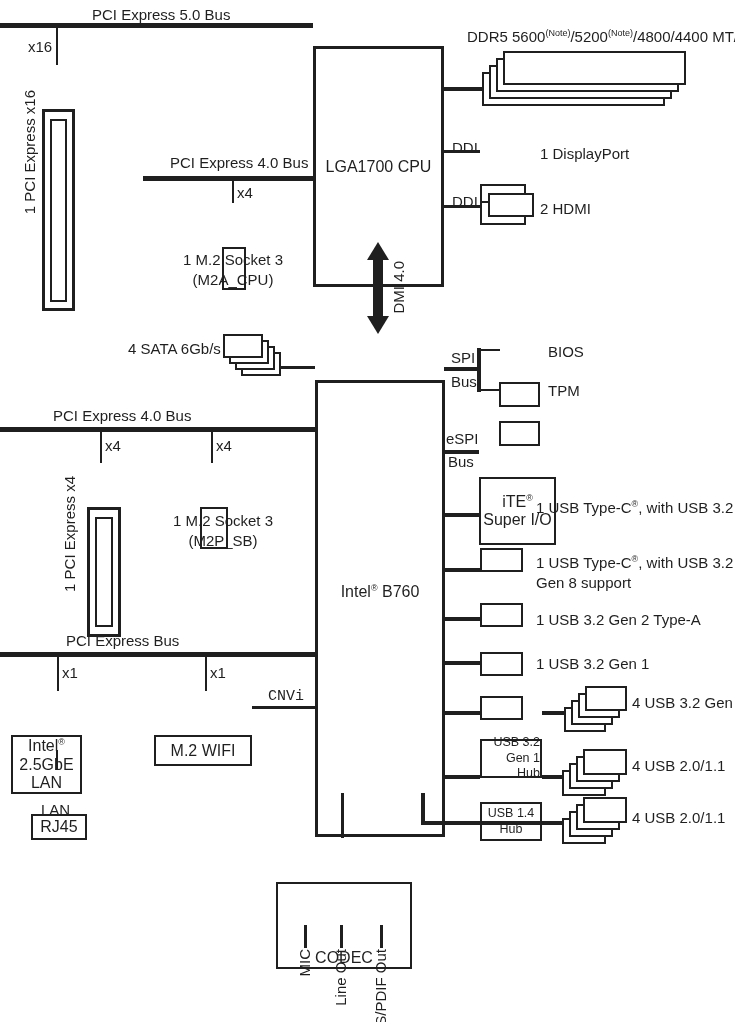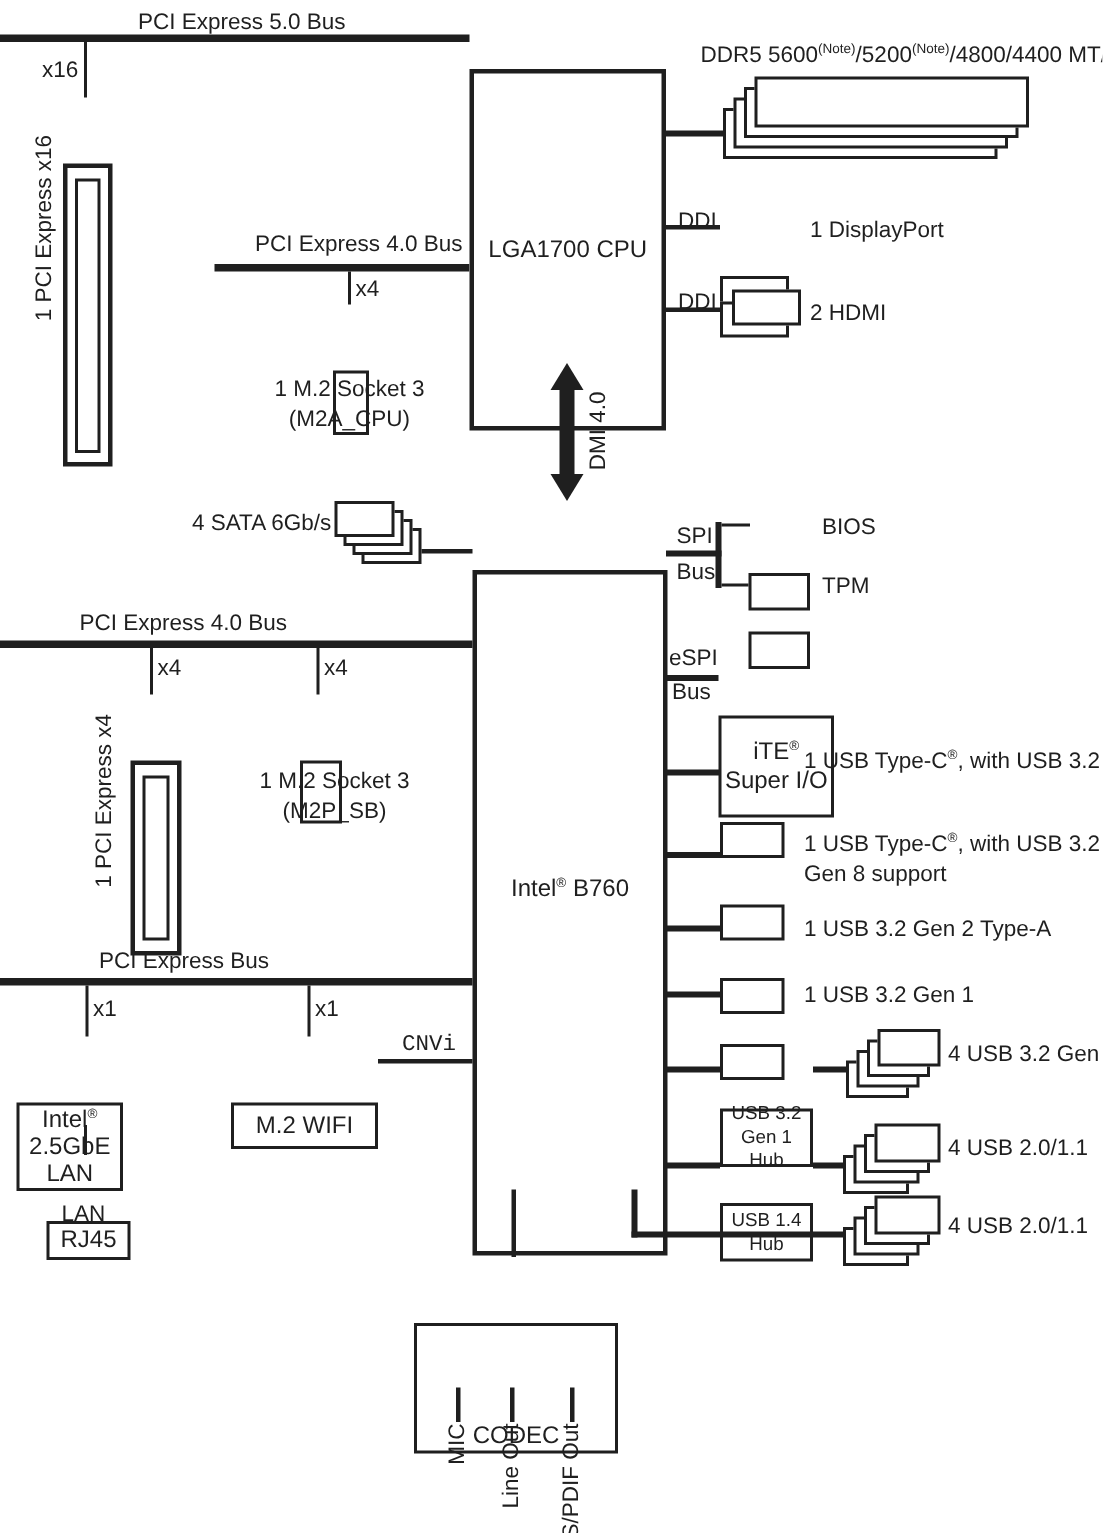--- a/index.html
+++ b/index.html
@@ -127,21 +127,21 @@
 
   <div class="hl" style="left:444px;top:617px;width:36px;height:4px;"></div>
   <div class="box" style="left:480px;top:608px;width:43px;height:24px;"></div>
   <div class="lbl" style="left:536px;top:610px;">1 USB 3.2 Gen 2 Type-A</div>
 
   <div class="hl" style="left:444px;top:661px;width:36px;height:4px;"></div>
   <div class="box" style="left:480px;top:652px;width:43px;height:24px;"></div>
   <div class="lbl" style="left:536px;top:654px;">1 USB 3.2 Gen 1</div>
 
   <div class="hl" style="left:444px;top:711px;width:36px;height:4px;"></div>
-  <div class="box flexc fs13" style="left:480px;top:695px;width:62px;height:39px;">
+  <div class="box flexc fs13" style="left:480px;top:695px;width:62px;height:39px;text-align:right;">
     <div>
       <div>USB 3.2</div>
       <div>Gen 1 Hub</div>
     </div>
   </div>
   <div class="hl" style="left:542px;top:711px;width:24px;height:4px;"></div>
   <div class="stack" style="left:564px;top:686px;width:63px;height:46px;">
     <div class="ly" style="left:0;top:21px;width:42px;height:25px;"></div>
     <div class="ly" style="left:7px;top:14px;width:42px;height:25px;"></div>
     <div class="ly" style="left:14px;top:7px;width:42px;height:25px;"></div>

